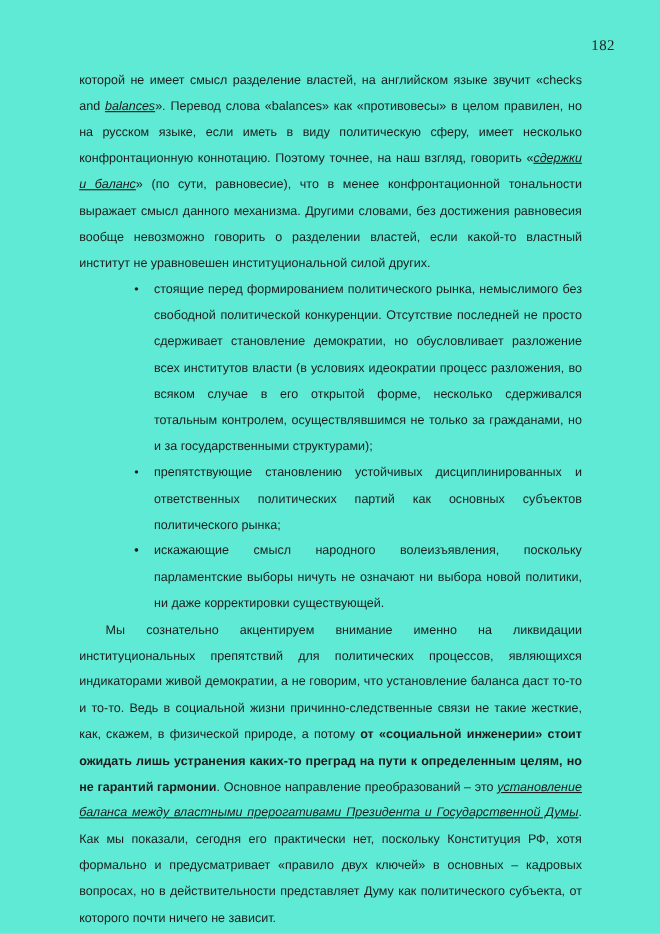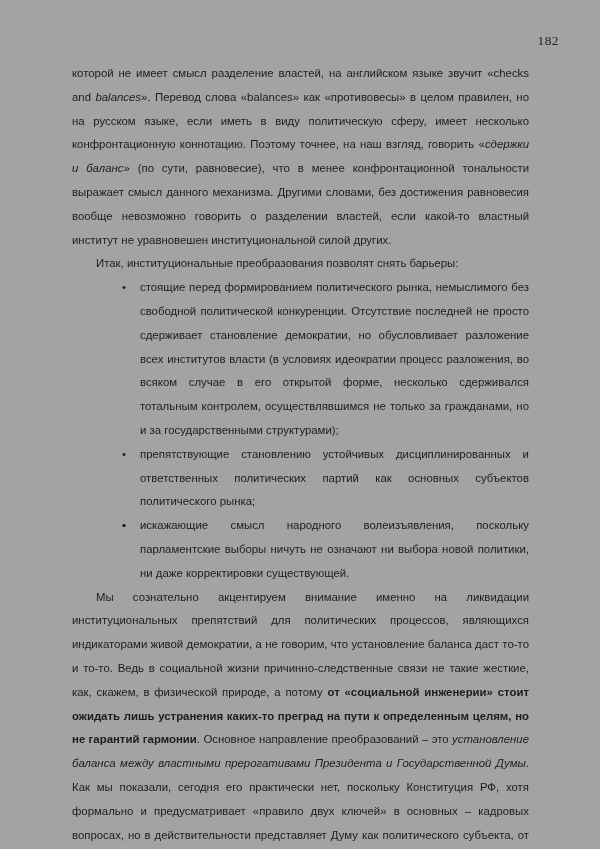--- a/index.html
+++ b/index.html
@@ -4,21 +4,21 @@
 <style>
   html, body {
     margin: 0;
     padding: 0;
     background: #ffffff;
   }
   .page {
     position: relative;
     width: 600px;
     height: 849px;
-    background: #a3a3a3;
+    background: #5eead4;
     overflow: hidden;
     font-family: "Liberation Sans", sans-serif;
     color: #1c1c1c;
   }
   .page-number {
     position: absolute;
     top: 33px;
     right: 41px;
     font-family: "Liberation Serif", serif;
     font-size: 13.5px;
@@ -59,36 +59,35 @@
     text-justify: inter-word;
     color: #1c1c1c;
   }
   ul.bullets > li .bullet-mark {
     position: absolute;
     left: 50px;
     top: 0;
     line-height: 23.8px;
     font-size: 11.4px;
   }
-  .ital { font-style: italic; }
+  .ital { font-style: italic; text-decoration: underline; }
   .bold { font-weight: bold; }
   .rt { font-style: normal; font-weight: normal; }
 </style>
 </head>
 <body>
 
 <div class="page">
 
   <div class="page-number">182</div>
 
   <div class="body-text">
 
     <p class="para no-indent"><span class="rt">которой не имеет смысл разделение властей, на английском языке звучит «checks and </span><span class="ital">balances</span><span class="rt">». Перевод слова «balances» как «противовесы» в целом правилен, но на русском языке, если иметь в виду политическую сферу, имеет несколько конфронтационную коннотацию. Поэтому точнее, на наш взгляд, говорить «</span><span class="ital">сдержки и баланс</span><span class="rt">» (по сути, равновесие), что в менее конфронтационной тональности выражает смысл данного механизма. Другими словами, без достижения равновесия вообще невозможно говорить о разделении властей, если какой-то властный институт не уравновешен институциональной силой других.</span></p>
 
-    <p class="para">Итак, институциональные преобразования позволят снять барьеры:</p>
 
     <ul class="bullets">
       <li><span class="bullet-mark">•</span><span>стоящие перед формированием политического рынка, немыслимого без свободной политической конкуренции. Отсутствие последней не просто сдерживает становление демократии, но обусловливает разложение всех институтов власти (в условиях идеократии процесс разложения, во всяком случае в его открытой форме, несколько сдерживался тотальным контролем, осуществлявшимся не только за гражданами, но и за государственными структурами);</span></li>
       <li><span class="bullet-mark">•</span><span>препятствующие становлению устойчивых дисциплинированных и ответственных политических партий как основных субъектов политического рынка;</span></li>
       <li><span class="bullet-mark">•</span></li>
       <li><span class="bullet-mark">•</span><span>искажающие смысл народного волеизъявления, поскольку парламентские выборы ничуть не означают ни выбора новой политики, ни даже корректировки существующей.</span></li>
     </ul>
 
     <p class="para"><span class="rt">Мы сознательно акцентируем внимание именно на ликвидации институциональных препятствий для политических процессов, являющихся индикаторами живой демократии, а не говорим, что установление баланса даст то-то и то-то. Ведь в социальной жизни причинно-следственные связи не такие жесткие, как, скажем, в физической природе, а потому </span><span class="bold">от «социальной инженерии» стоит ожидать лишь устранения каких-то преград на пути к определенным целям, но не гарантий гармонии</span><span class="rt">. Основное направление преобразований – это </span><span class="ital">установление баланса между властными прерогативами Президента и Государственной Думы</span><span class="rt">. Как мы показали, сегодня его практически нет, поскольку Конституция РФ, хотя формально и предусматривает «правило двух ключей» в основных – кадровых вопросах, но в действительности представляет Думу как политического субъекта, от которого почти ничего не зависит.</span></p>
 

